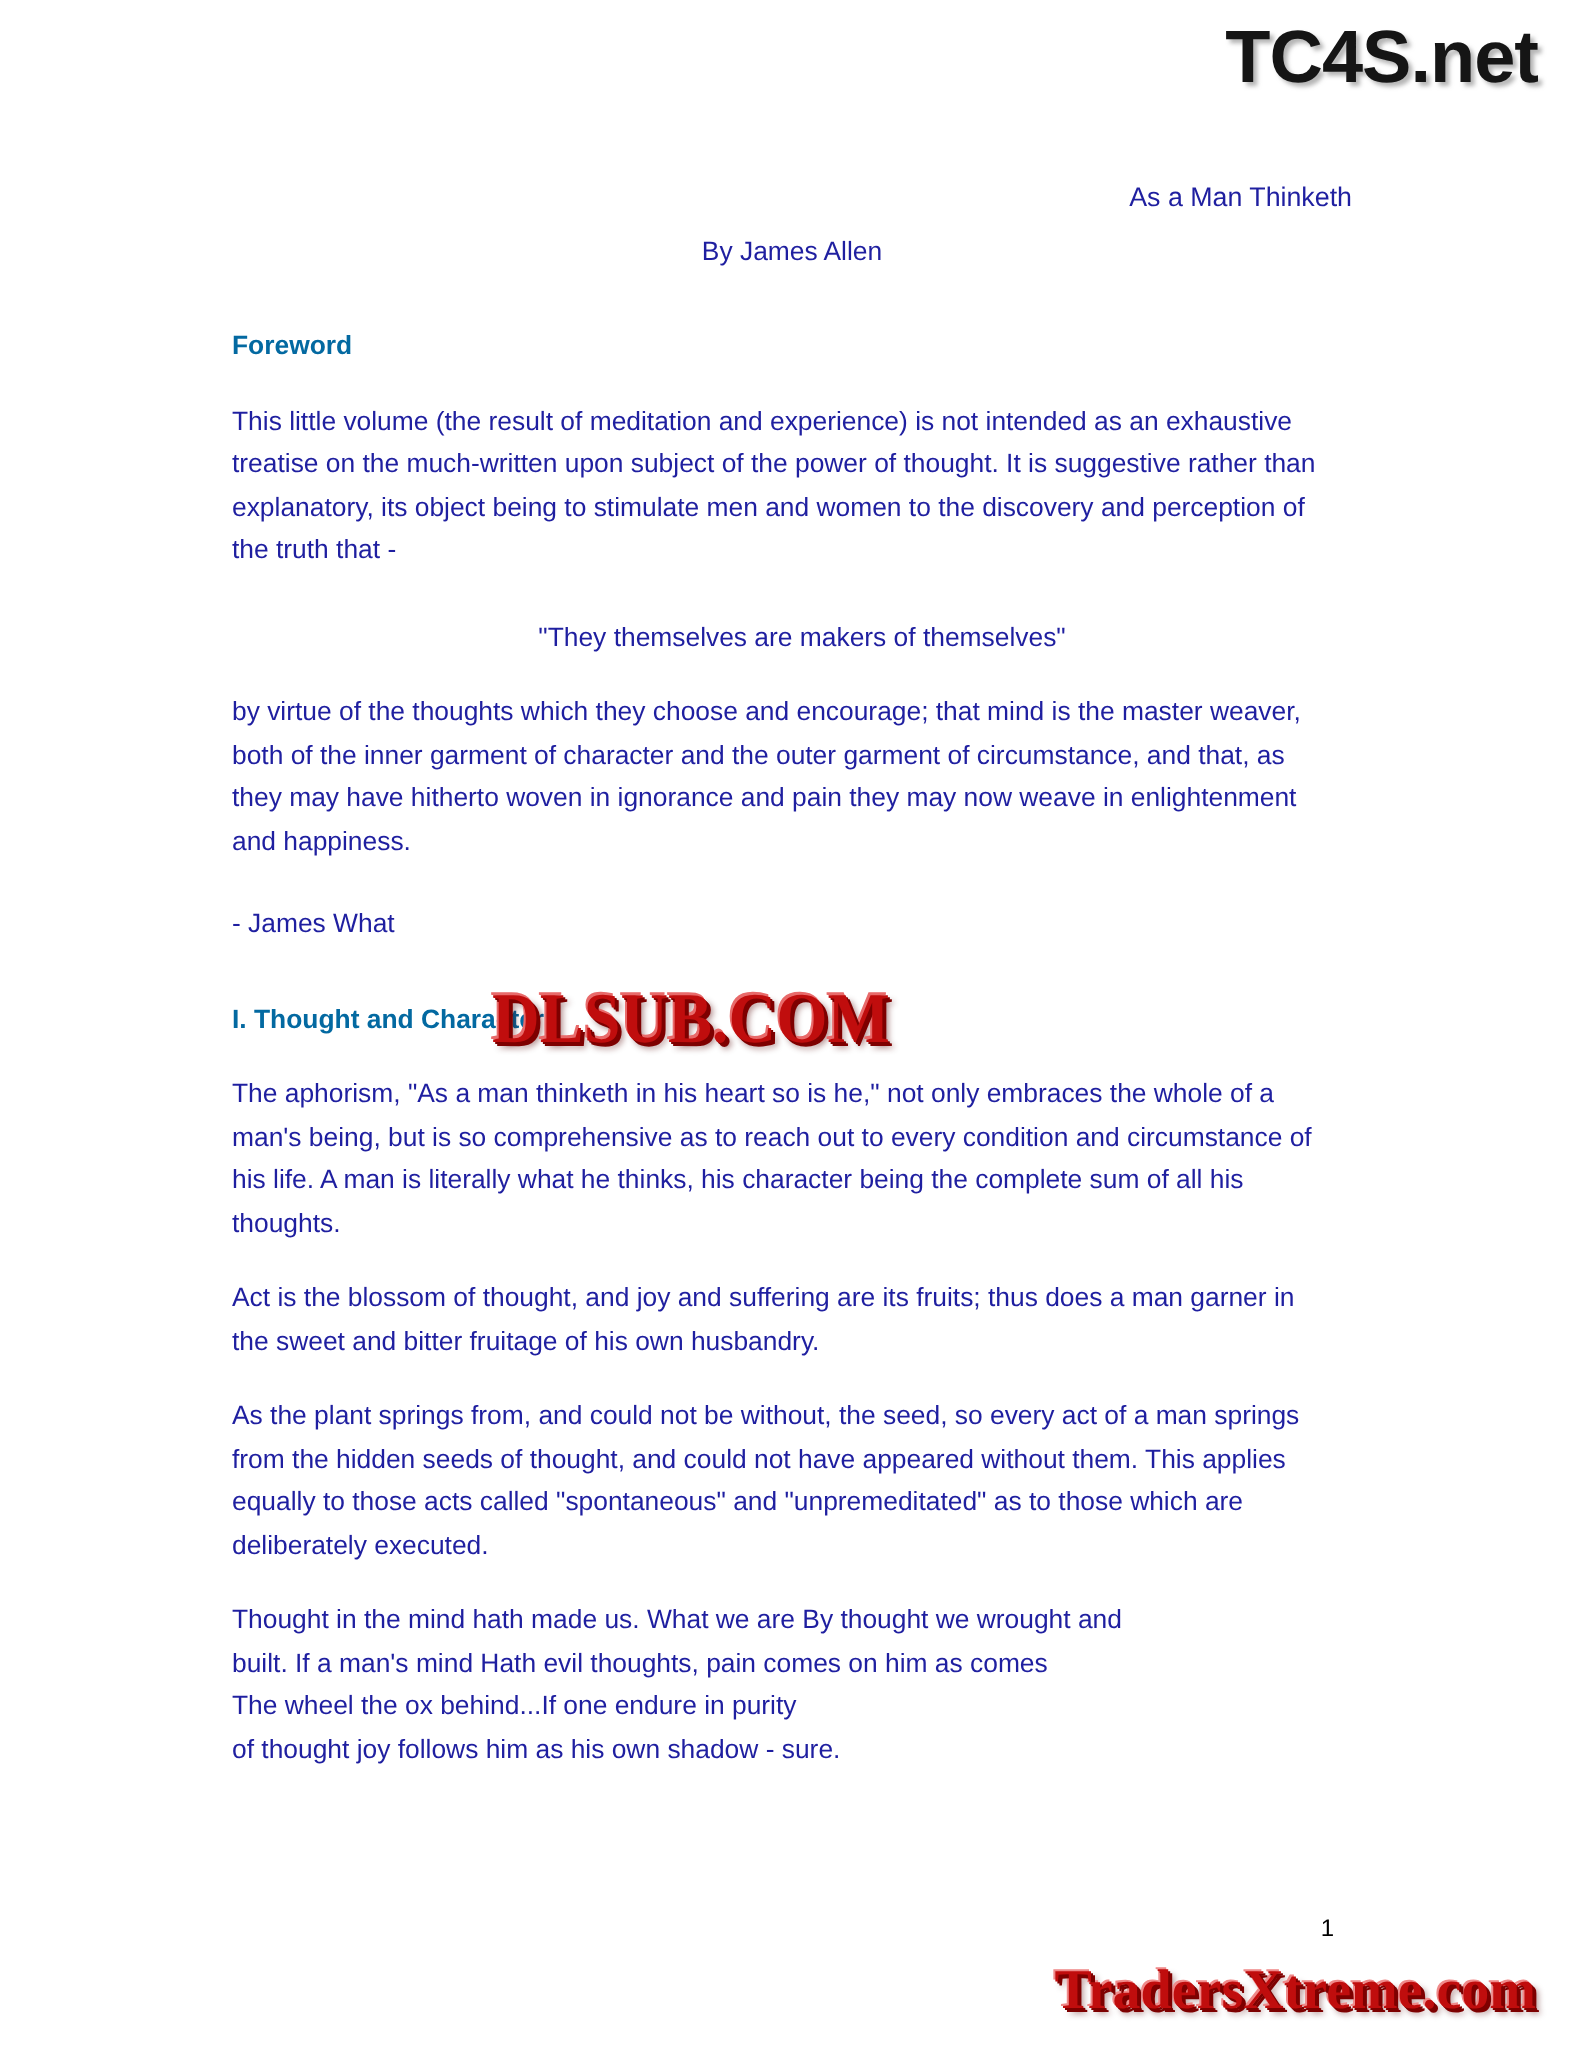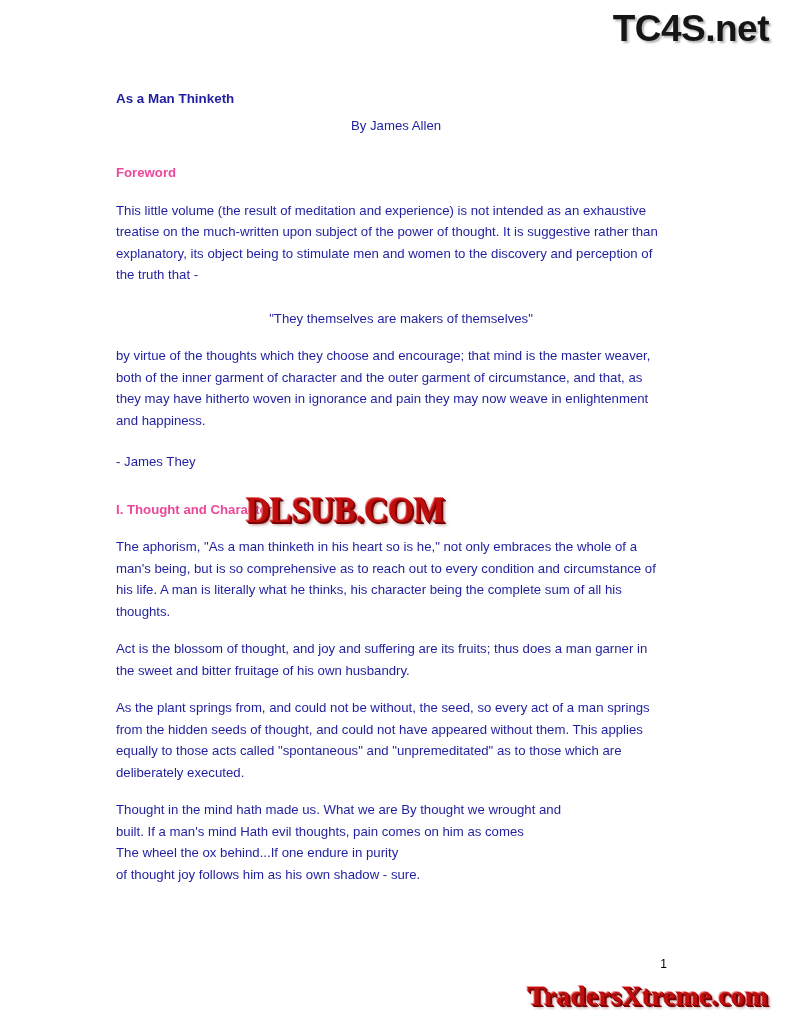--- a/index.html
+++ b/index.html
@@ -40,39 +40,39 @@
     position: absolute;
     top: 88px;
     left: 116px;
     width: 560px;
     color: #1f1fa0;
     font-size: 13.2px;
     line-height: 21.5px;
   }
 
   .title {
-    text-align: left;
-    font-weight: bold;
+    text-align: right;
+    font-weight: normal;
     font-size: 13.4px;
     color: #1f1fa0;
     margin: 0 0 0 0;
     line-height: 22px;
   }
   .byline {
     text-align: center;
     font-size: 13.2px;
     color: #1f1fa0;
     margin: 6px 0 12px 0;
     line-height: 20px;
   }
 
   .heading {
     font-weight: bold;
     font-size: 13.2px;
-    color: #ec4899;
+    color: #0369a1;
     margin: 26px 0 0 0;
   }
 
   p.para {
     margin: 16px 16px 0 0;
     text-align: left;
   }
 
   p.quote {
     margin: 22px 0 0 0;
@@ -152,21 +152,21 @@
     <div class="byline">By James Allen</div>
 
     <div class="heading">Foreword</div>
 
     <p class="para">This little volume (the result of meditation and experience) is not intended as an exhaustive treatise on the much-written upon subject of the power of thought. It is suggestive rather than explanatory, its object being to stimulate men and women to the discovery and perception of the truth that -</p>
 
     <p class="quote">"They themselves are makers of themselves"</p>
 
     <p class="para">by virtue of the thoughts which they choose and encourage; that mind is the master weaver, both of the inner garment of character and the outer garment of circumstance, and that, as they may have hitherto woven in ignorance and pain they may now weave in enlightenment and happiness.</p>
 
-    <p class="signature">- James They</p>
+    <p class="signature">- James What</p>
 
     <div class="heading">I. Thought and Character</div>
 
     <p class="para">The aphorism, "As a man thinketh in his heart so is he," not only embraces the whole of a man's being, but is so comprehensive as to reach out to every condition and circumstance of his life. A man is literally what he thinks, his character being the complete sum of all his thoughts.</p>
 
     <p class="para">Act is the blossom of thought, and joy and suffering are its fruits; thus does a man garner in the sweet and bitter fruitage of his own husbandry.</p>
 
     <p class="para">As the plant springs from, and could not be without, the seed, so every act of a man springs from the hidden seeds of thought, and could not have appeared without them. This applies equally to those acts called "spontaneous" and "unpremeditated" as to those which are deliberately executed.</p>
 
     <div class="verse">

